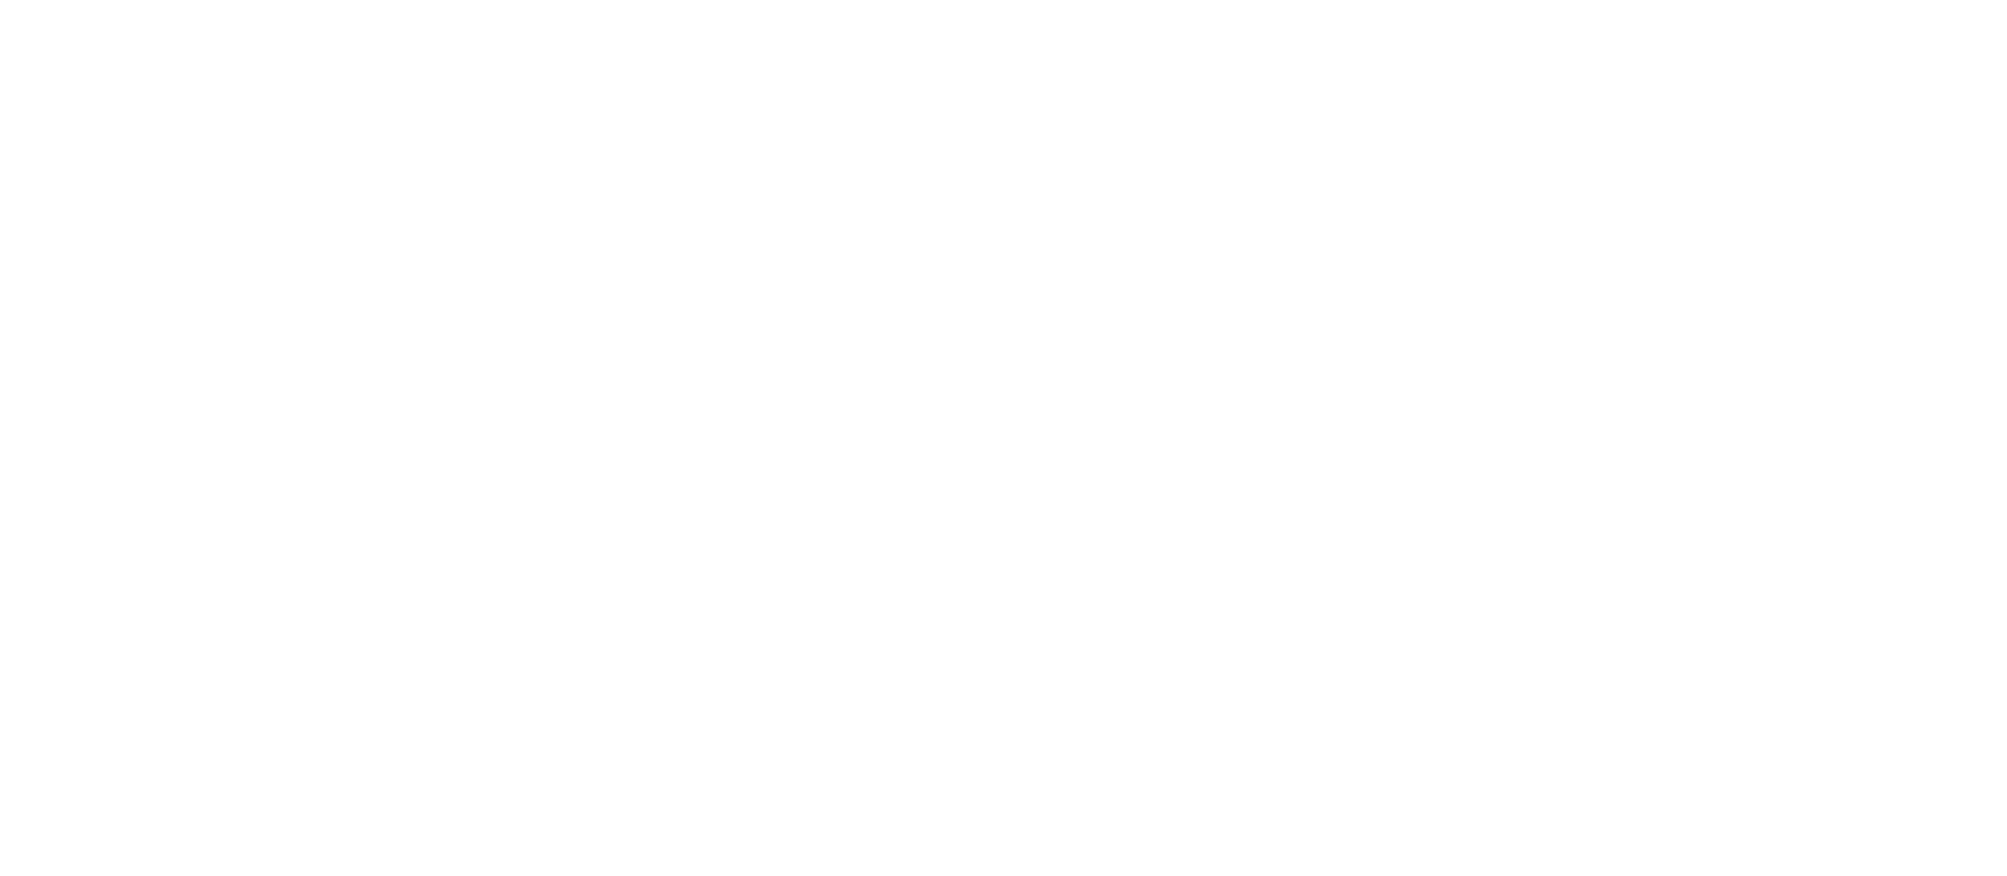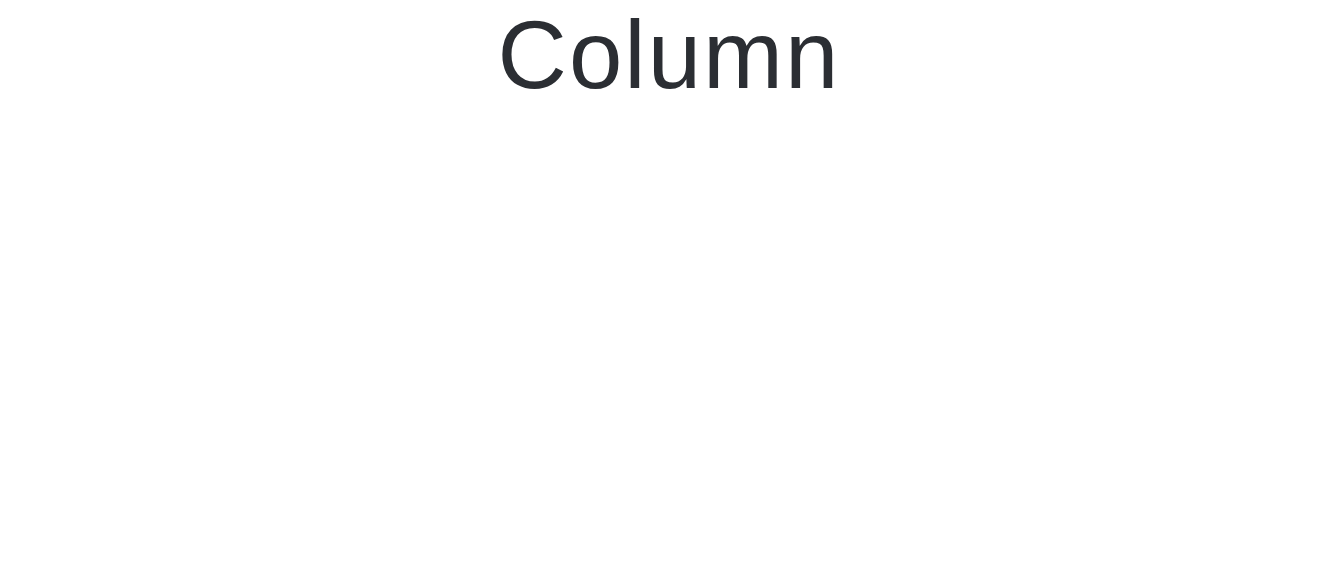--- a/index.html
+++ b/index.html
@@ -37,14 +37,13 @@
       padding: 10px 40px;
       font-size: 32px;
       color: #2b2e33;
       font-weight: 400;
     }
   </style>
 </head>
 <body>
 
 <div class="container">
-  <h1 class="title">Column</h1>
 </div>
 
 </body></html>

